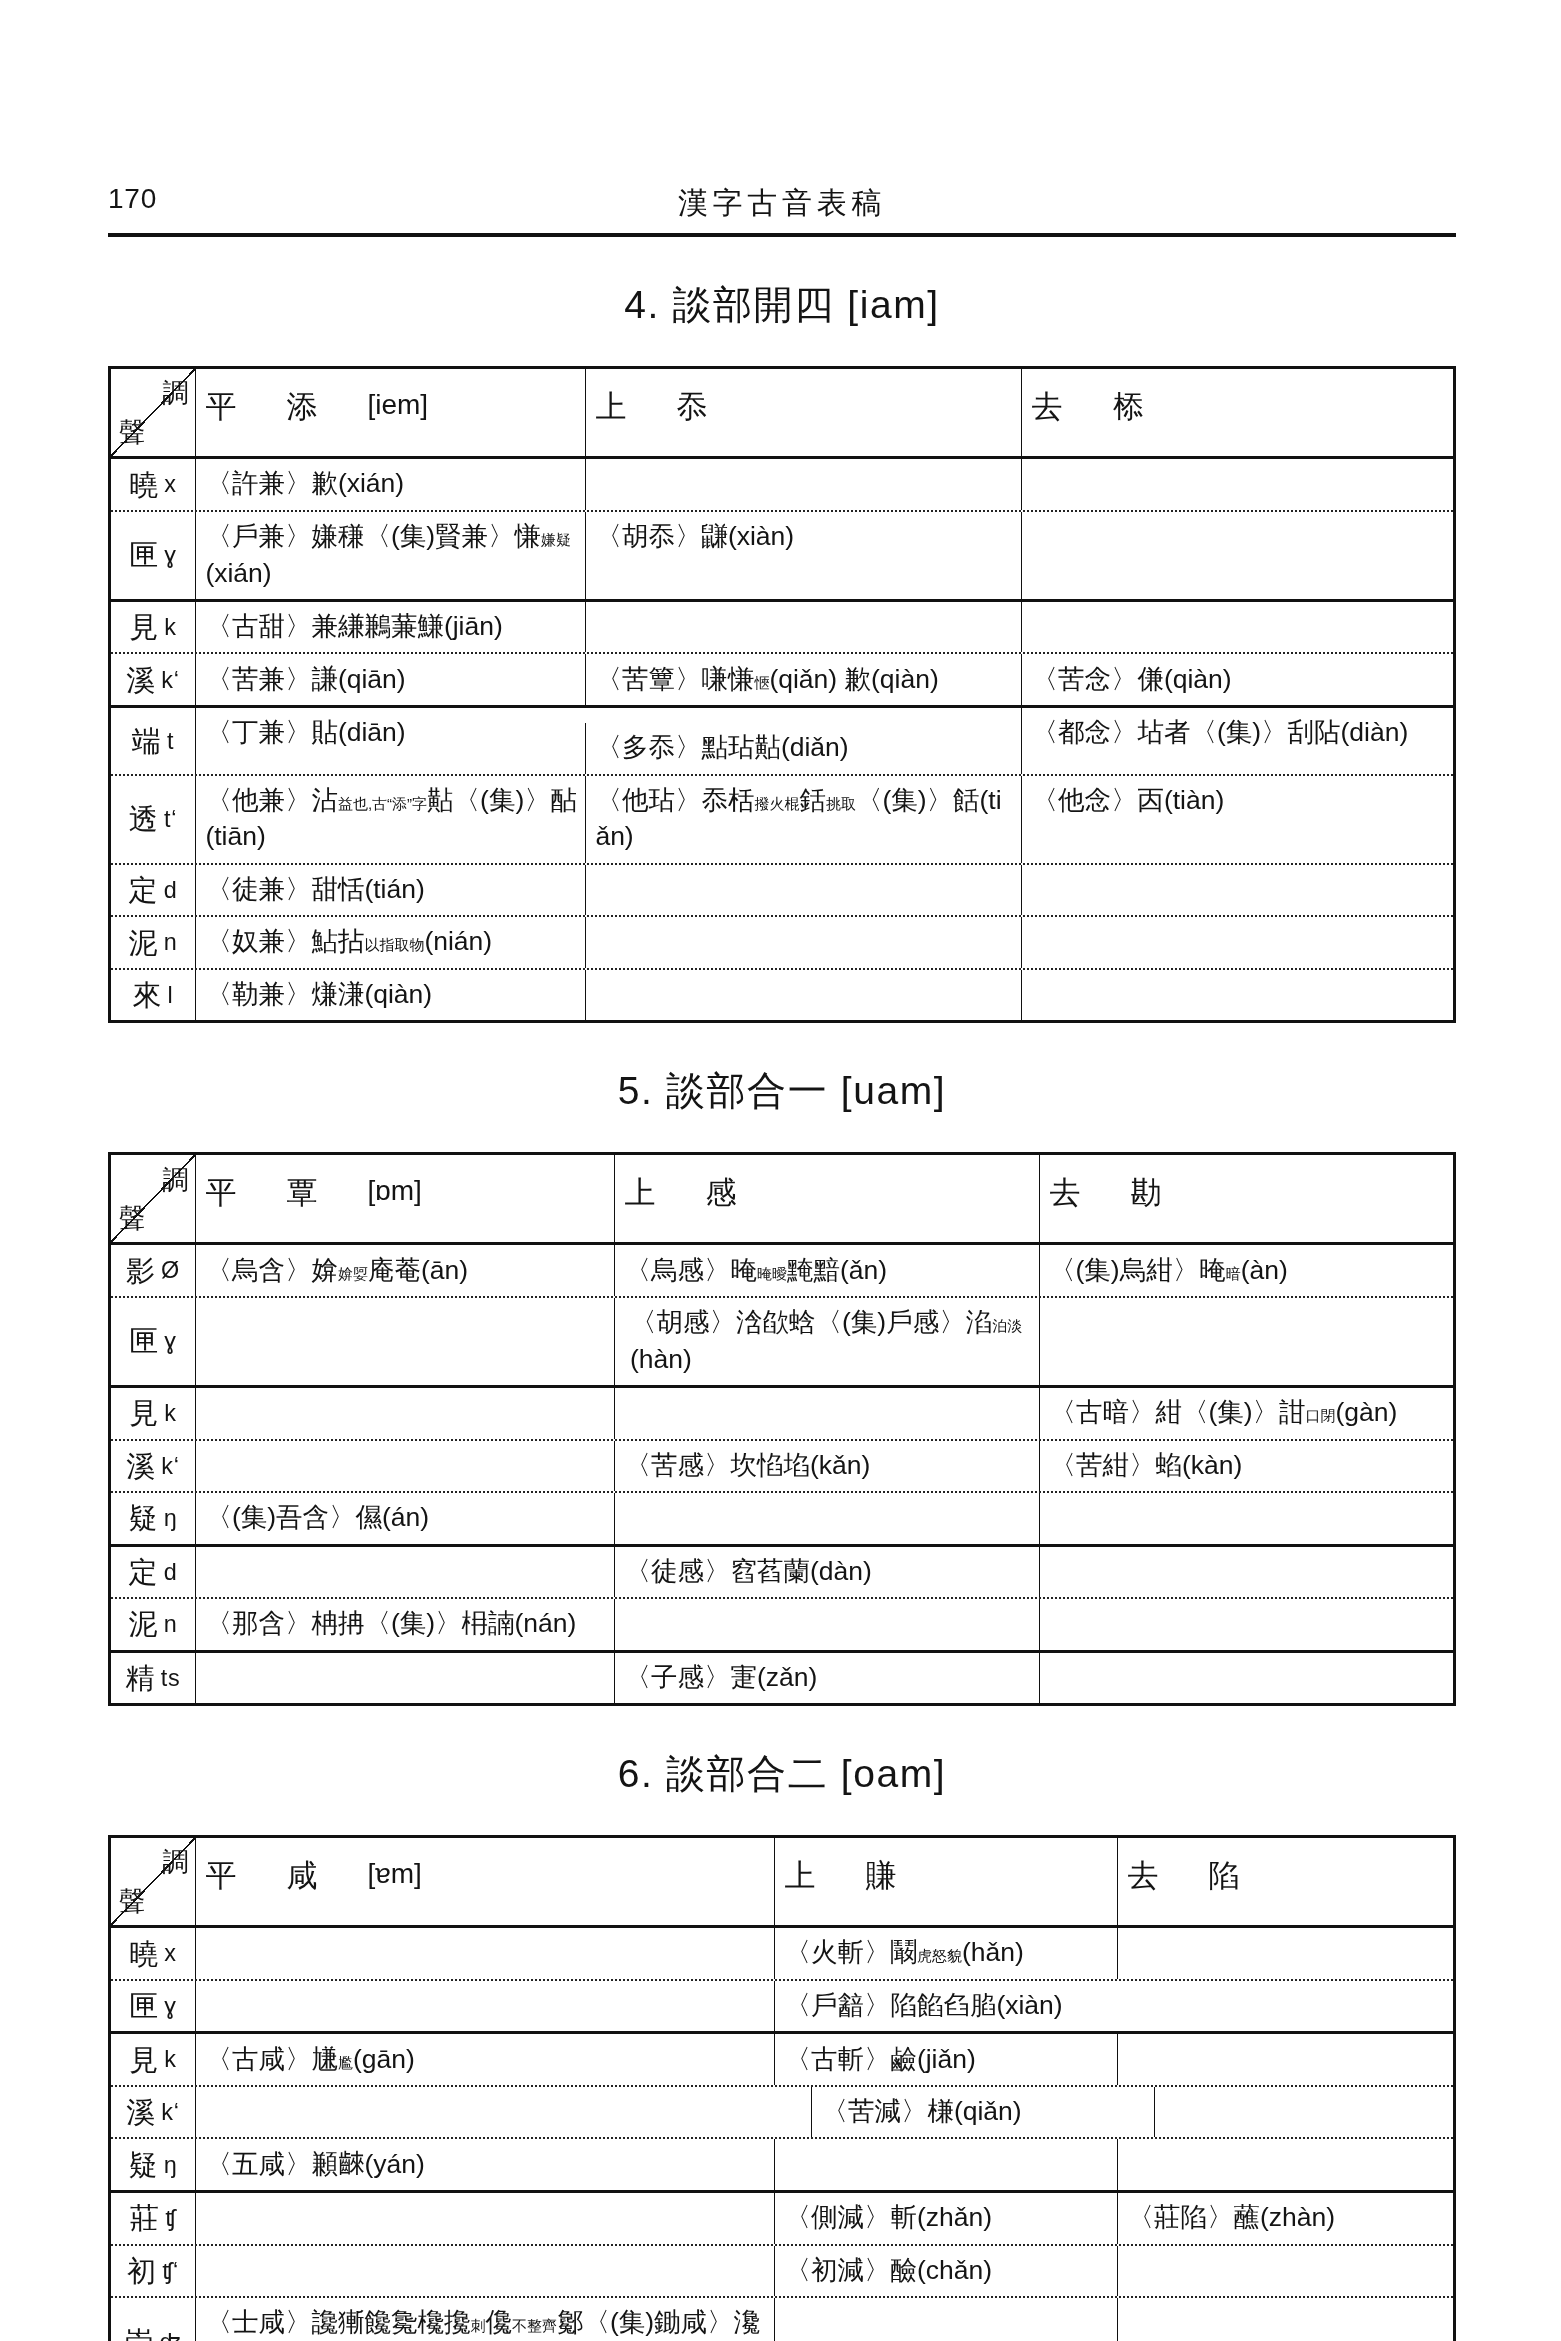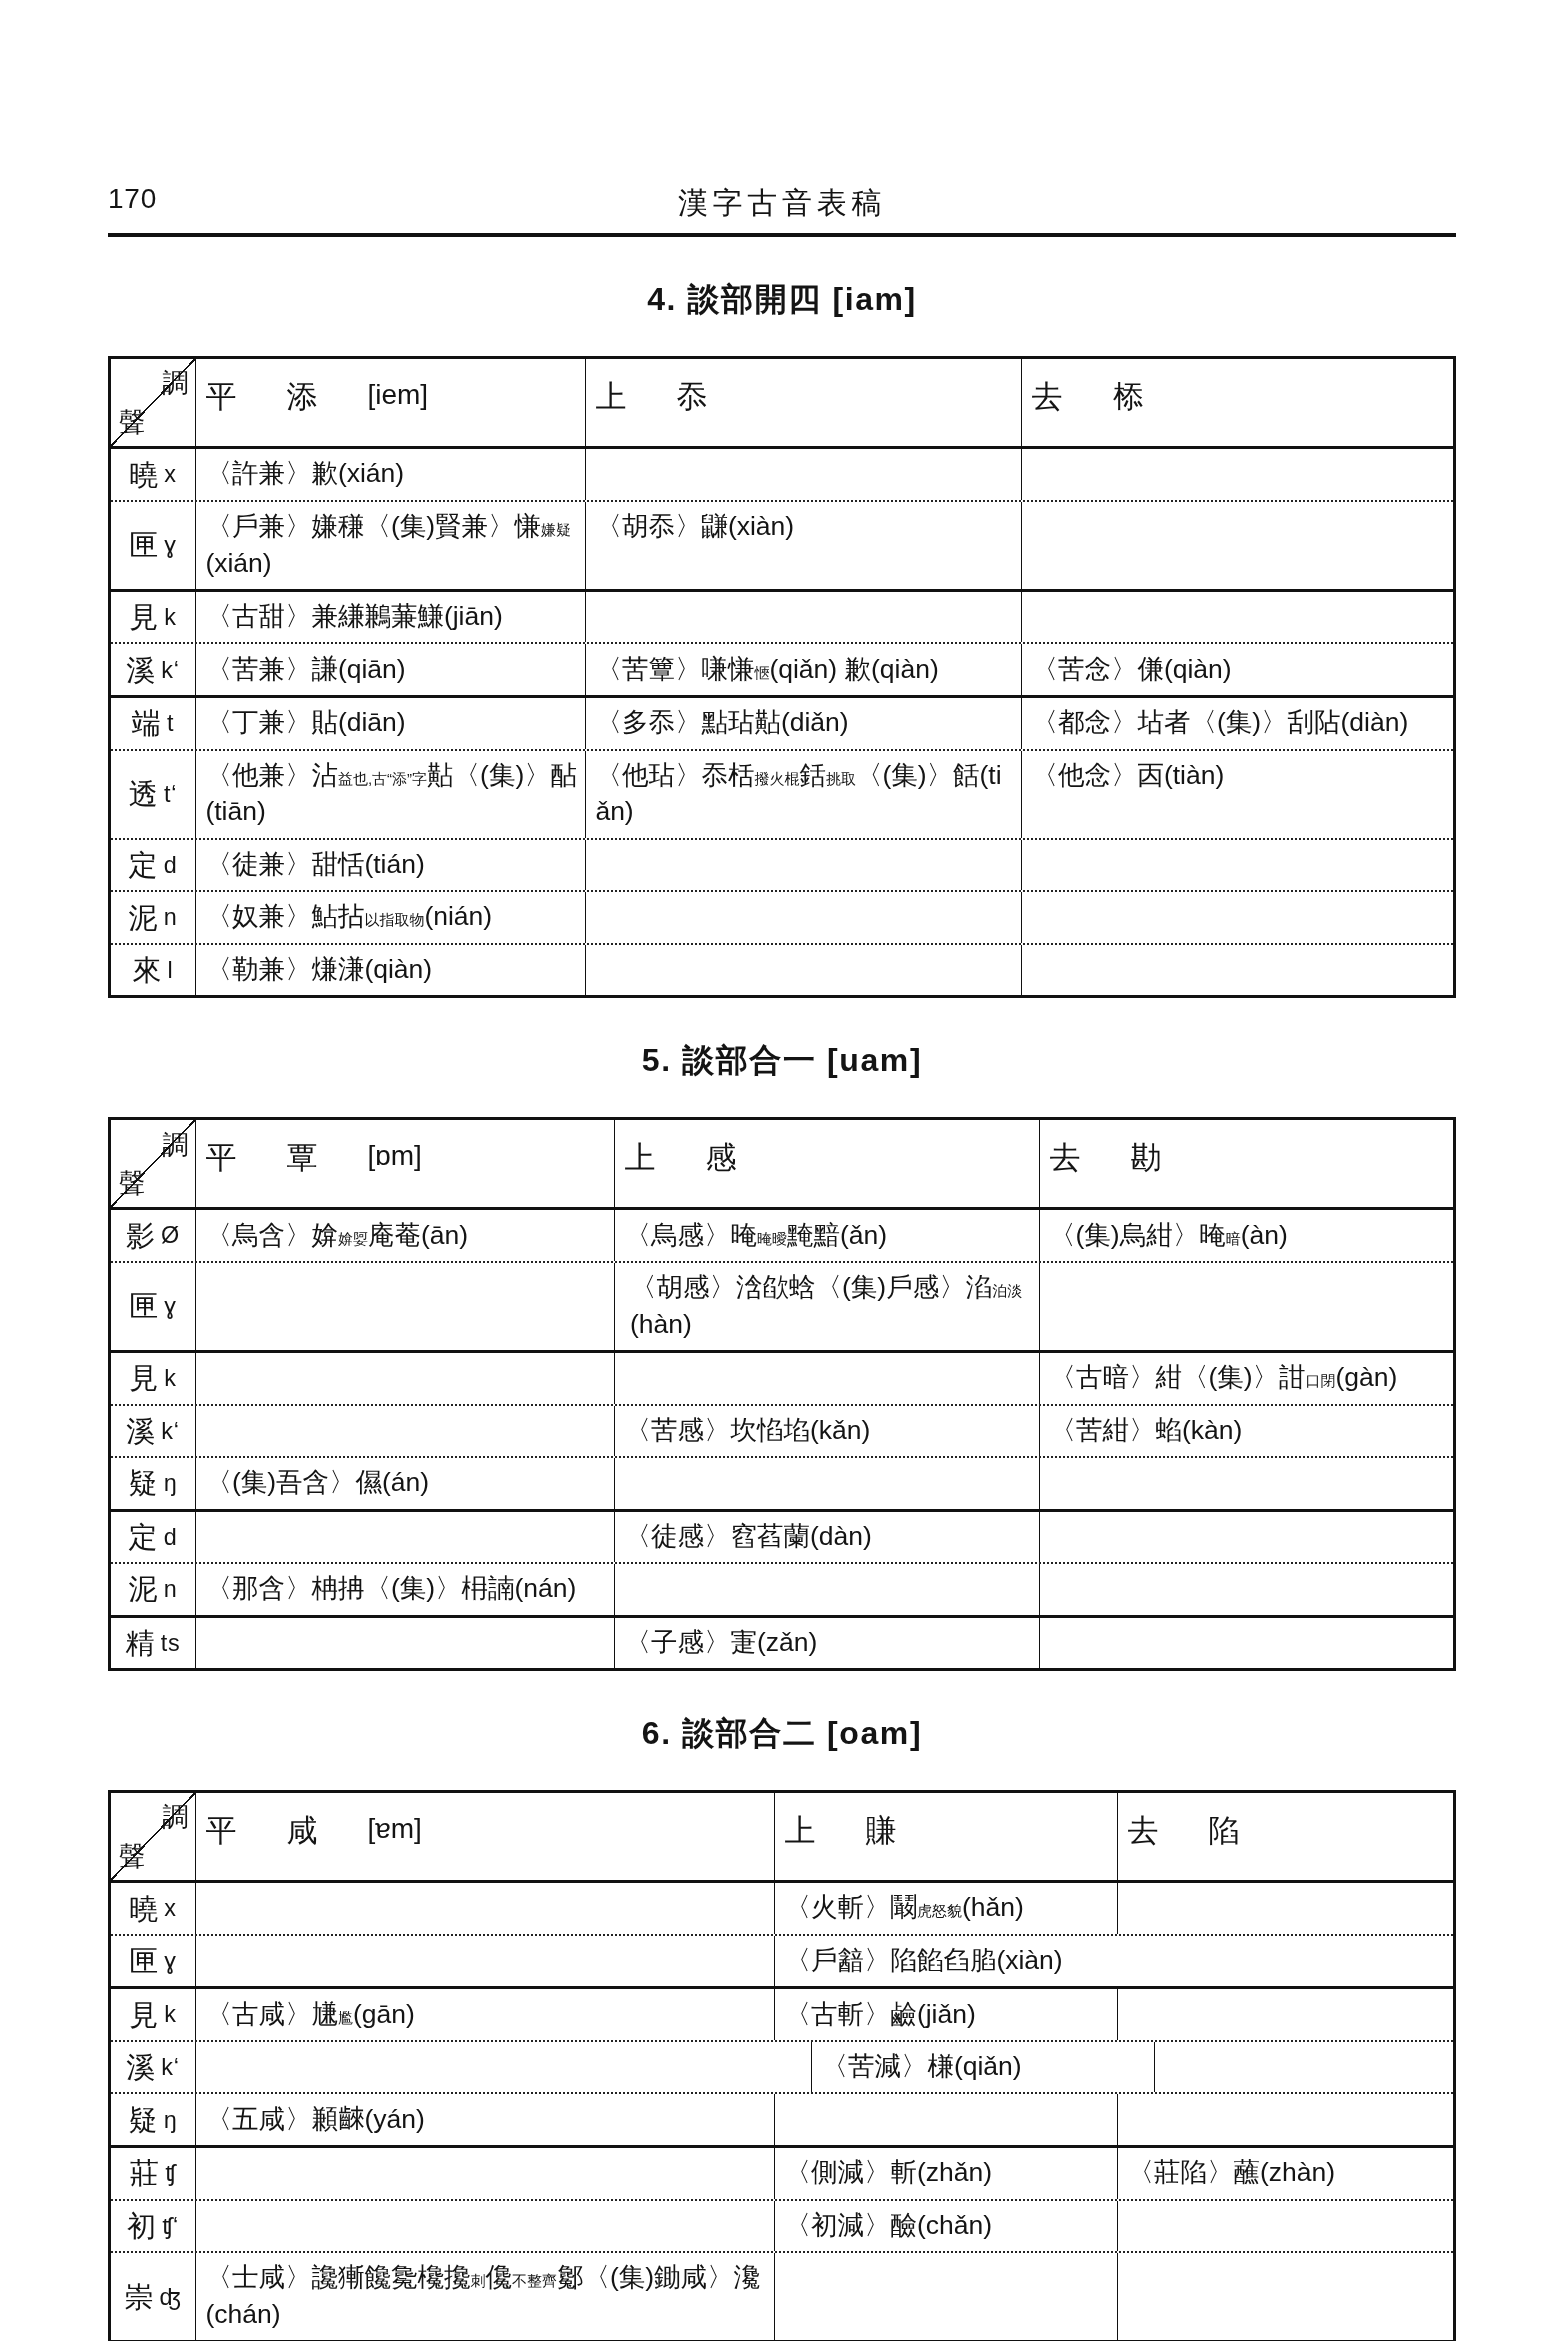--- a/index.html
+++ b/index.html
@@ -7,21 +7,21 @@
     width:1561px;height:2342px;background:#f7f6f3;
     font-family:"Liberation Sans","DejaVu Sans",sans-serif;
     color:#141414;-webkit-font-smoothing:antialiased;
   }
   .page{width:1561px;height:2342px;background:#ffffff;position:relative;}
   .content{padding:183px 105px 0 108px;}
   .pghead{display:flex;align-items:baseline;position:relative;height:41px;}
   .pgnum{font-size:28px;letter-spacing:0.8px;}
   .runtitle{position:absolute;left:0;right:0;text-align:center;font-size:30px;letter-spacing:4.7px;}
   .headrule{height:3.9px;background:#111;margin-top:9.4px;}
-  .sec-title{text-align:center;font-size:32px;font-weight:bold;letter-spacing:1.6px;margin:41px 0 34px 0;}
+  .sec-title{text-align:center;font-size:39px;font-weight:normal;letter-spacing:1.6px;margin:41px 0 34px 0;}
   .tbl{border:3.1px solid #111;background:#fff;}
   .row{display:flex;align-items:stretch;}
   .row.sep-dotted{border-top:2.3px dotted #222;}
   .row.sep-solid{border-top:3.1px solid #111;}
   .hrow{border-bottom:3.1px solid #111;min-height:87px;}
   .brow{min-height:45px;}
   .cell{border-left:1.6px solid #111;box-sizing:border-box;padding:6.2px 7.8px 7.8px 9.4px;
         font-size:26.5px;line-height:1.38;word-break:break-all;}
   .cell:first-child{border-left:none;}
   .ini{display:flex;align-items:center;justify-content:center;gap:6.2px;
@@ -103,21 +103,21 @@
             <div class="cell body" style="width: 390px; flex: 0 0 390px;"><span class="seg-n">〈苦兼〉謙(qiān)</span></div>
             <div class="cell body" style="width: 436px; flex: 0 0 436px;"><span class="seg-n">〈苦簟〉嗛慊</span><span class="seg-s">愜</span><span class="seg-n">(qiǎn) 歉(qiàn)</span></div>
             <div class="cell body" style="width: 436px; flex: 0 0 436px;"><span class="seg-n">〈苦念〉傔(qiàn)</span></div>
           </div>
           <div class="row brow sep-solid">
             <div class="cell ini" style="width: 84px; flex: 0 0 84px;">
               <span class="zh">端</span>
               <span class="ipa">t</span>
             </div>
             <div class="cell body" style="width: 390px; flex: 0 0 390px;"><span class="seg-n">〈丁兼〉貼(diān)</span></div>
-            <div class="cell body" style="width: 436px; flex: 0 0 436px;"><span class="seg-n">〈多忝〉點玷黇(diǎn)</span></div>
+            <div class="cell body" style="width: 436px; flex: 0 0 436px; margin-top: 15px;"><span class="seg-n">〈多忝〉點玷黇(diǎn)</span></div>
             <div class="cell body" style="width: 436px; flex: 0 0 436px;"><span class="seg-n">〈都念〉坫者〈(集)〉刮阽(diàn)</span></div>
           </div>
           <div class="row brow sep-dotted">
             <div class="cell ini" style="width: 84px; flex: 0 0 84px;">
               <span class="zh">透</span>
               <span class="ipa">t‘</span>
             </div>
             <div class="cell body" style="width: 390px; flex: 0 0 390px;"><span class="seg-n">〈他兼〉沾</span><span class="seg-s">益也,古“添”字</span><span class="seg-n">黇〈(集)〉酟(tiān)</span></div>
             <div class="cell body" style="width: 436px; flex: 0 0 436px;"><span class="seg-n">〈他玷〉忝栝</span><span class="seg-s">撥火棍</span><span class="seg-n">銛</span><span class="seg-s">挑取</span><span class="seg-n">〈(集)〉餂(tiǎn)</span></div>
             <div class="cell body" style="width: 436px; flex: 0 0 436px;"><span class="seg-n">〈他念〉㐁(tiàn)</span></div>

